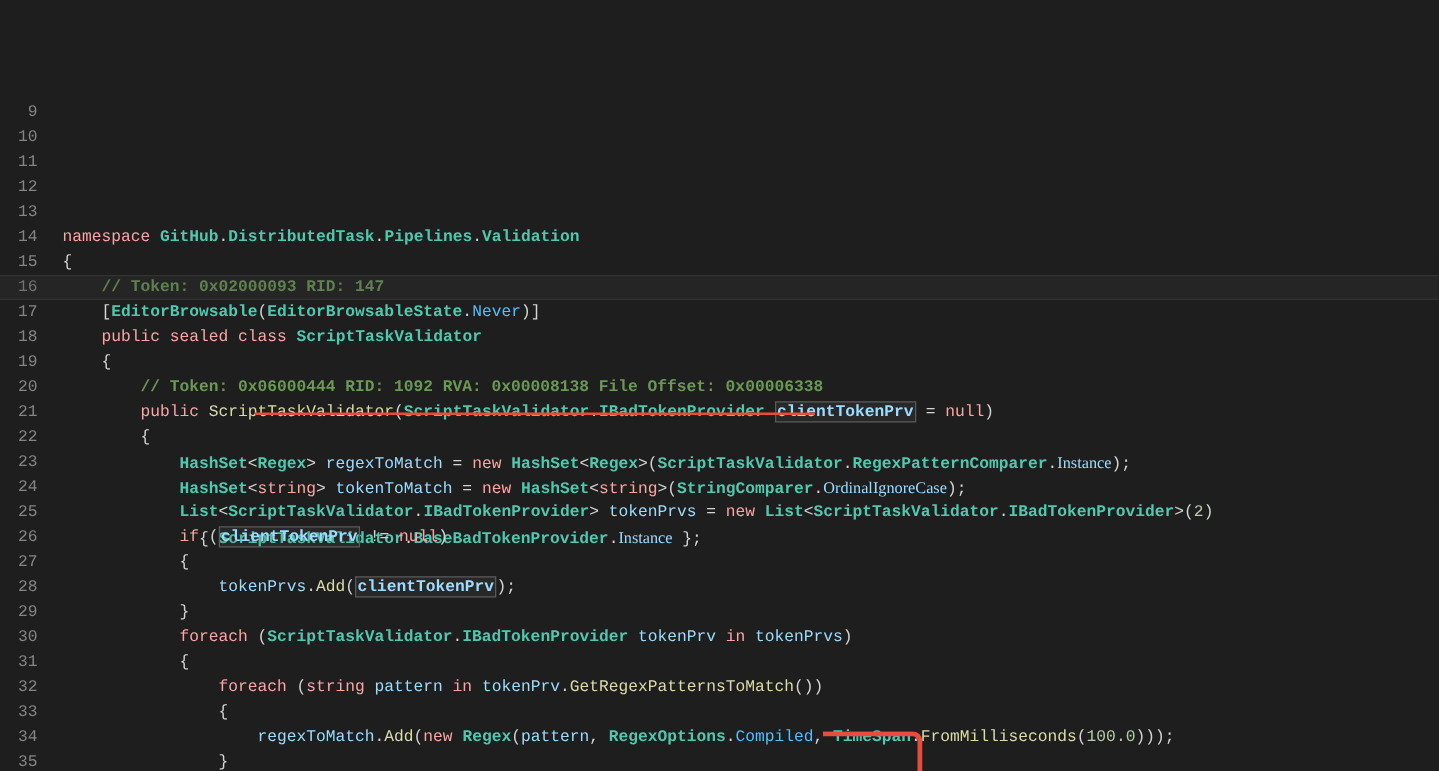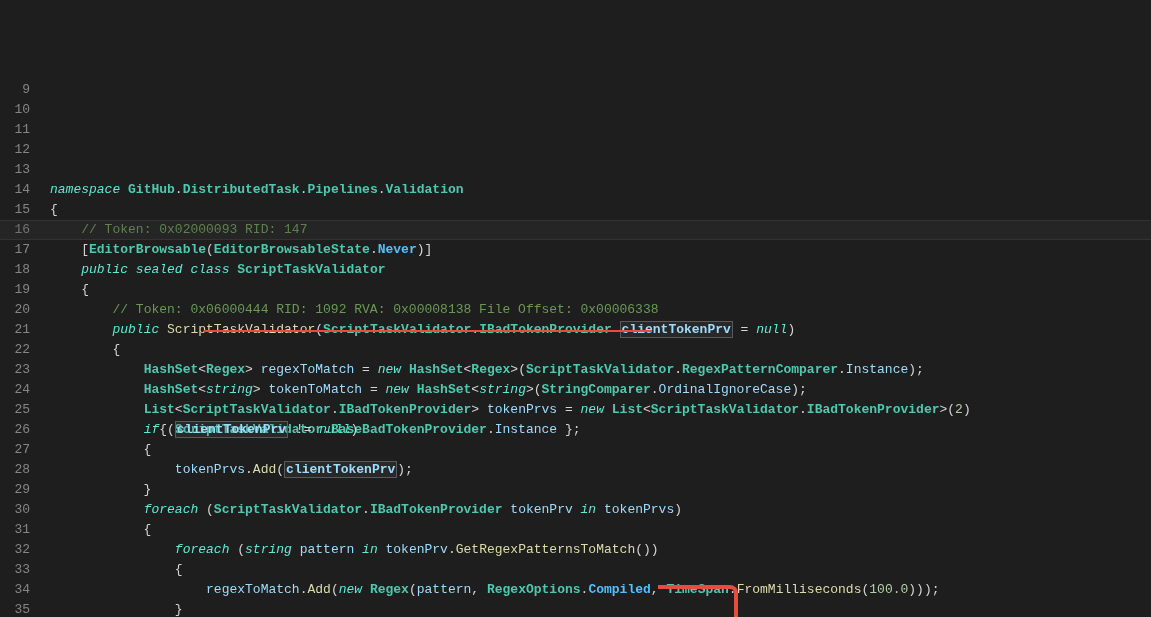--- a/index.html
+++ b/index.html
@@ -22,28 +22,28 @@
     text-align: right;
     color: #858585;
     padding-right: 20px;
     user-select: none;
   }
   .code {
     position: relative;
     flex: 1;
   }
   .line { height: 20px; }
-  .kw { color: #5eead4; font-style: italic; }
+  .kw { color: #fca5a5; }
   .type { color: #4ec9b0; font-weight: bold; }
   .method { color: #dcdcaa; }
-  .comment { color: #6a9955; }
+  .comment { color: #6a9955; font-weight: bold; }
   .num { color: #b5cea8; }
-  .enum { color: #4fc1ff; font-weight: bold; }
+  .enum { color: #4fc1ff; }
   .param { color: #9cdcfe; }
-  .field { color: #9cdcfe; }
+  .field { color: #9cdcfe; font-family: Liberation Serif, serif; }
   .hl-box {
     border: 1px solid #5a5a5a;
     background: rgba(100,100,100,0.15);
     padding: 0 1px;
   }
   .hl-line {
     position:absolute;
     left:-50px; right:0;
     height:20px;
     background: rgba(60,60,60,0.25);

